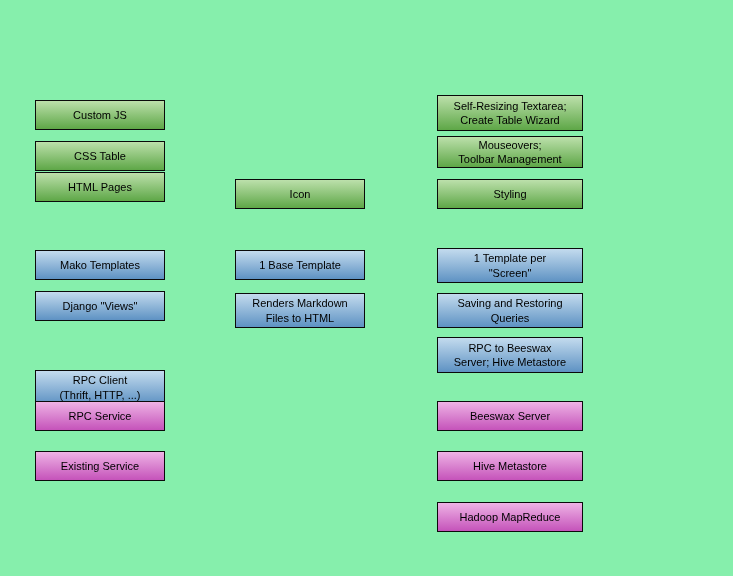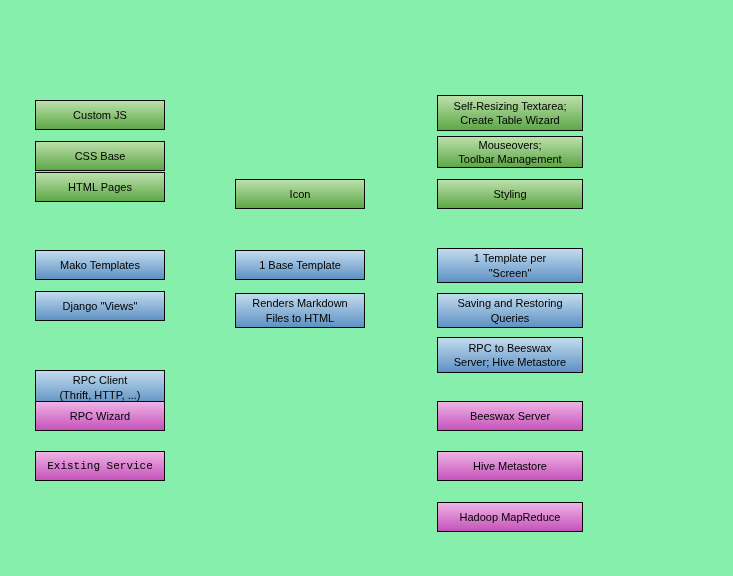--- a/index.html
+++ b/index.html
@@ -38,39 +38,39 @@
 </style>
 </head>
 <body>
 
 <div id="canvas">
 
   <div class="box green" style="left:35px; top:100px; width:130px; height:30px;">
     <span>Custom JS</span>
   </div>
   <div class="box green" style="left:35px; top:141px; width:130px; height:30px;">
-    <span>CSS Base</span>
+    <span>CSS Table</span>
   </div>
   <div class="box green" style="left:35px; top:172px; width:130px; height:30px;align-items:center;">
     <span>HTML Pages</span>
   </div>
   <div class="box blue" style="left:35px; top:250px; width:130px; height:30px;">
     <span>Mako Templates</span>
   </div>
   <div class="box blue" style="left:35px; top:291px; width:130px; height:30px;">
     <span>Django "Views"</span>
   </div>
   <div class="box blue" style="left:35px; top:331px; width:130px; height:35px;margin-top:39px;">
     <span>RPC Client
 (Thrift, HTTP, ...)</span>
   </div>
   <div class="box pink" style="left:35px; top:401px; width:130px; height:30px;">
-    <span>RPC Wizard</span>
+    <span>RPC Service</span>
   </div>
-  <div class="box pink" style="left:35px; top:451px; width:130px; height:30px;font-family:Liberation Mono, monospace;">
+  <div class="box pink" style="left:35px; top:451px; width:130px; height:30px;">
     <span>Existing Service</span>
   </div>
 
   <div class="box green" style="left:235px; top:179px; width:130px; height:30px;">
     <span>Icon</span>
   </div>
   <div class="box blue" style="left:235px; top:250px; width:130px; height:30px;text-align:center;">
     <span>1 Base Template</span>
   </div>
   <div class="box blue" style="left:235px; top:293px; width:130px; height:35px;">

